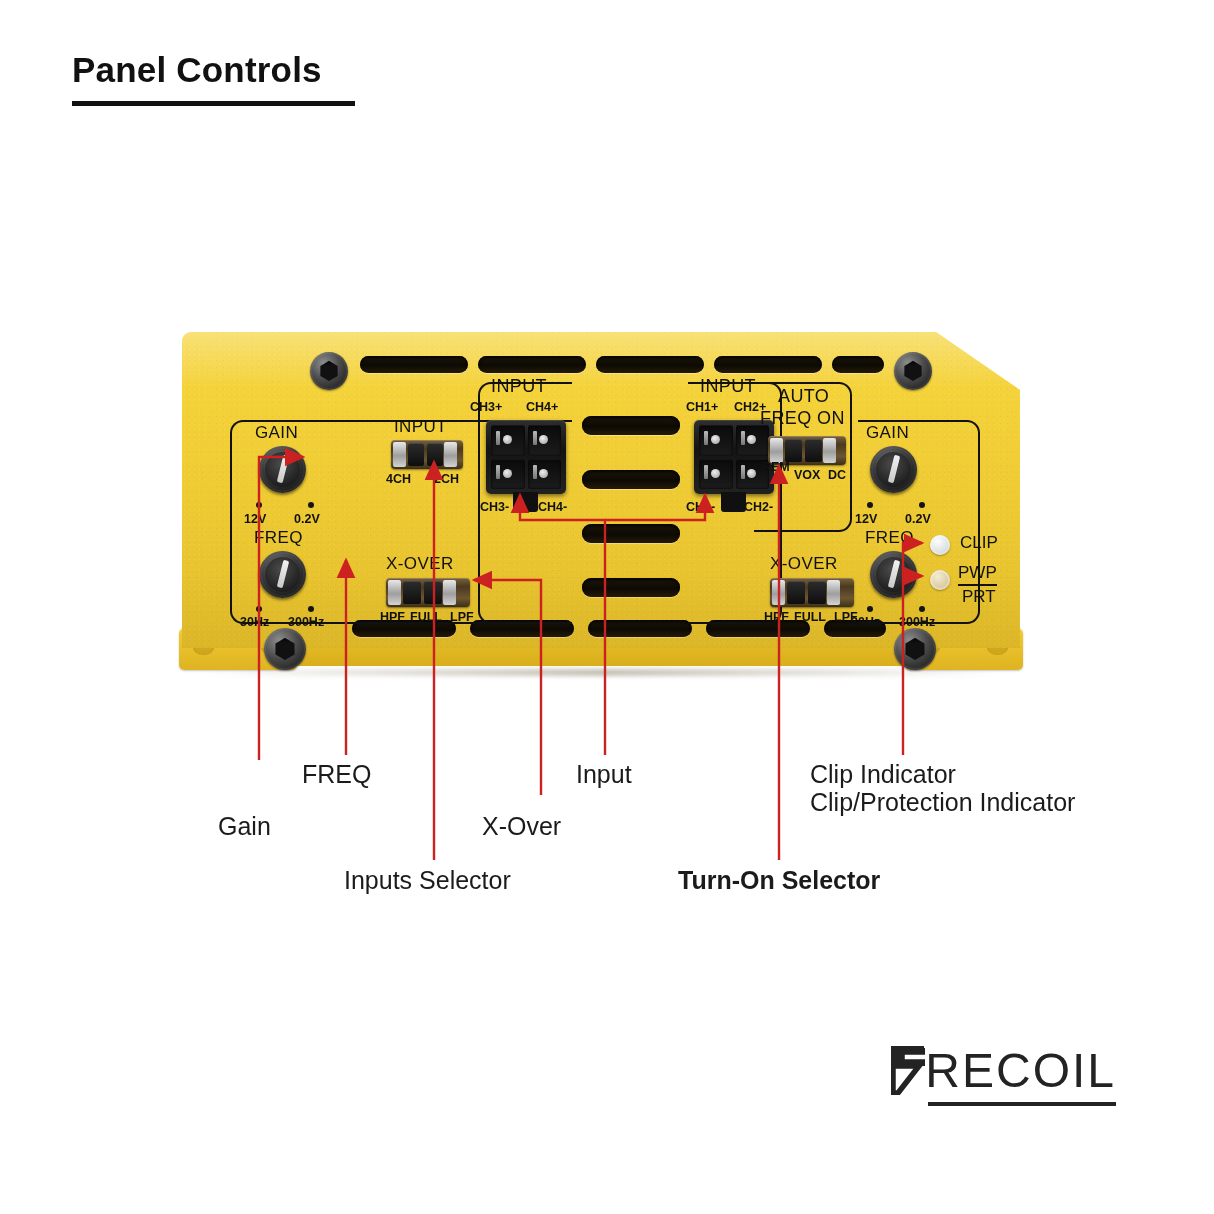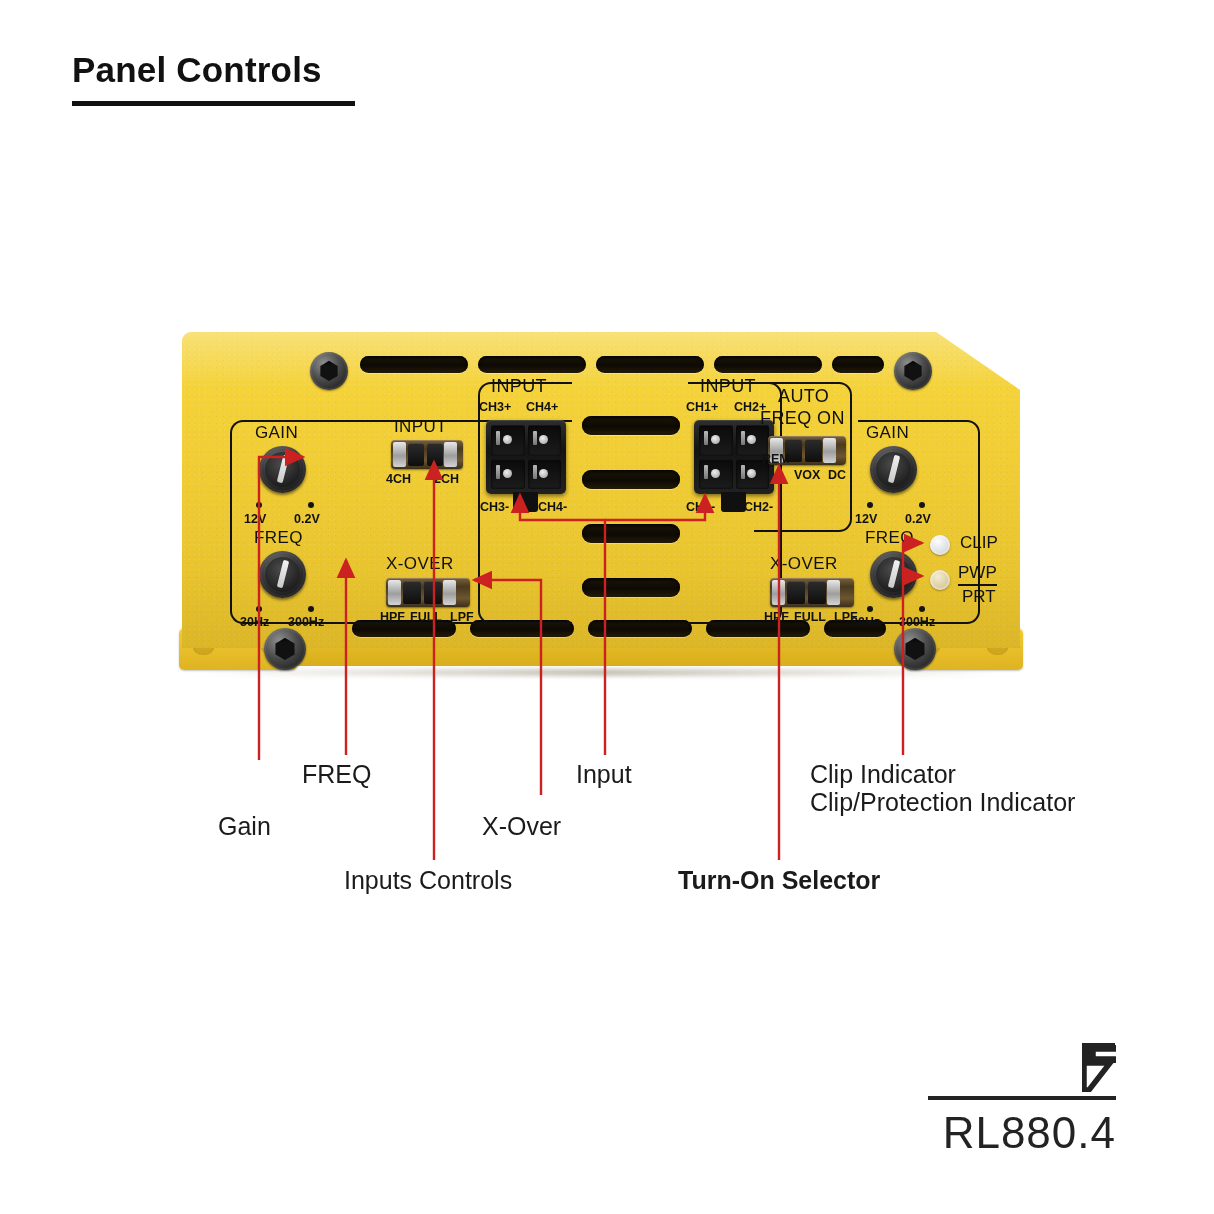--- a/index.html
+++ b/index.html
@@ -204,21 +204,21 @@
     <div class="dip-sw" style="width:18px;"></div>
     <div class="dip-sw" style="width:18px;"></div>
     <div class="dip-end"></div>
   </div>
   <div class="klabel" style="left:198px;top:278px;">HPF</div>
   <div class="klabel" style="left:228px;top:278px;">FULL</div>
   <div class="klabel" style="left:268px;top:278px;">LPF</div>
 
   <div class="grp" style="left:296px;top:50px;width:92px;height:238px;border-right:none;border-radius:13px 0 0 13px;"></div>
   <div class="ptitle" style="left:309px;top:44px;">INPUT</div>
-  <div class="plabel" style="left:297px;top:68px;">CH3+</div>
+  <div class="plabel" style="left:288px;top:68px;">CH3+</div>
   <div class="plabel" style="left:344px;top:68px;">CH4+</div>
   <div class="conn" style="left:304px;top:88px;">
     <div class="cell"></div>
     <div class="cell"></div>
     <div class="cell"></div>
     <div class="cell"></div>
   </div>
   <div class="conn-tab" style="left:331px;top:160px;"></div>
   <div class="plabel" style="left:298px;top:168px;">CH3-</div>
   <div class="plabel" style="left:356px;top:168px;">CH4-</div>
@@ -239,21 +239,21 @@
 
   <div class="grp" style="left:572px;top:50px;width:96px;height:146px;border-left:none;border-radius:0 13px 13px 0;"></div>
   <div class="ptitle" style="left:596px;top:54px;">AUTO</div>
   <div class="ptitle" style="left:578px;top:76px;">FREQ ON</div>
   <div class="dip" style="left:586px;top:104px;width:78px;">
     <div class="dip-end"></div>
     <div class="dip-sw" style="width:17px;"></div>
     <div class="dip-sw" style="width:17px;"></div>
     <div class="dip-end"></div>
   </div>
-  <div class="klabel" style="left:580px;top:120px;">REM</div>
+  <div class="klabel" style="left:580px;top:128px;">REM</div>
   <div class="klabel" style="left:612px;top:136px;">VOX</div>
   <div class="klabel" style="left:646px;top:136px;">DC</div>
 
   <div class="grp" style="left:676px;top:88px;width:120px;height:200px;border-left:none;border-radius:0 13px 13px 0;"></div>
 
   <div class="ktitle" style="left:588px;top:222px;">X-OVER</div>
   <div class="dip" style="left:588px;top:246px;width:84px;">
     <div class="dip-end"></div>
     <div class="dip-sw" style="width:18px;"></div>
     <div class="dip-sw" style="width:18px;"></div>
@@ -311,29 +311,30 @@
 
     <path d="M779,860 L779,466" marker-end="url(#ar-u)"></path>
 
     <path d="M903,755 L903,543 L922,543" marker-end="url(#ar-r)"></path>
     <path d="M903,576 L922,576" marker-end="url(#ar-r)"></path>
   </g>
 </svg>
 
 <div class="co-label" style="left:218px;top:812px;">Gain</div>
 <div class="co-label" style="left:302px;top:760px;">FREQ</div>
-<div class="co-label" style="left:344px;top:866px;">Inputs Controls</div>
+<div class="co-label" style="left:344px;top:866px;">Inputs Selector</div>
 <div class="co-label" style="left:482px;top:812px;">X-Over</div>
 <div class="co-label" style="left:576px;top:760px;">Input</div>
 <div class="co-label" style="left:678px;top:866px;font-weight:bold;">Turn-On Selector</div>
 <div class="co-label" style="left:810px;top:760px;">Clip Indicator</div>
 <div class="co-label" style="left:810px;top:788px;">Clip/Protection Indicator</div>
 
 <div style="position:absolute;right:98px;top:1043px;text-align:right;">
   <div style="display:flex;align-items:center;justify-content:flex-end;gap:0;">
     <svg width="34" height="49" viewBox="0 0 34 49">
       <path d="M33,2 H7 V20 H28 L7,47 H2 V2 H33 Z
                M33,2 V6 H11 V16 H33 V20" fill="none" stroke="#232323" stroke-width="5.5" stroke-linejoin="miter"></path>
     </svg>
+    <span style="font-size:48px;font-weight:500;letter-spacing:2px;color:#232323;
+                 font-family:'Liberation Sans',sans-serif;">RECOIL</span>
   </div>
   <div style="height:4px;background:#232323;margin:4px 0 8px 0;width:188px;margin-left:auto;"></div>
-  <div style="font-size:44px;font-weight:500;letter-spacing:1px;color:#232323;">RL880.4</div>
 </div>
 
 </body></html>

